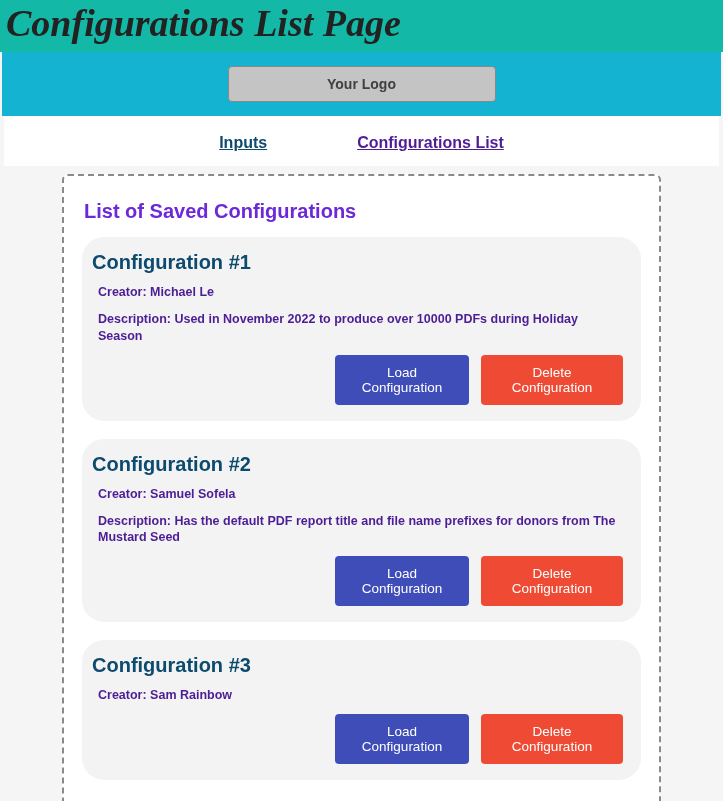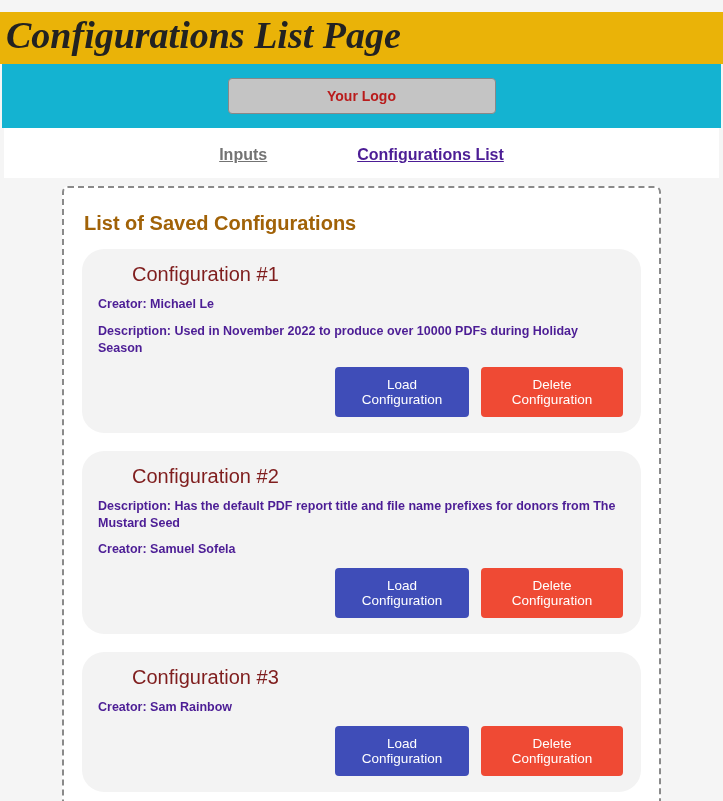--- a/index.html
+++ b/index.html
@@ -11,85 +11,83 @@
       overflow: hidden;
       position: relative;
     }
     .page-title {
       font-family: "Brush Script MT", "Segoe Script", cursive;
       font-style: italic;
       font-size: 38px;
       font-weight: 600;
       color: #222;
       padding: 4px 8px 10px 6px;
-      background: #eab308;
+      background: #14b8a6;
       line-height: 1;
-      margin-top: 12px;
     }
     .logo-bar {
       background: #14b3d1;
       padding: 14px 0;
       display: flex;
       justify-content: center;
       margin: 0 2px;
     }
     .logo-box {
       width: 268px;
       height: 36px;
       background: #c4c4c4;
       border: 1px solid #888;
       border-radius: 4px;
       display: flex;
       align-items: center;
       justify-content: center;
-      color: #b91c1c;
+      color: #404040;
       font-weight: 600;
       font-size: 14px;
     }
     .tabs {
       display: flex;
       justify-content: center;
       gap: 90px;
       padding: 18px 0 14px;
       background: #fff;
       margin: 0 4px;
     }
     .tab {
       font-size: 16px;
       font-weight: 700;
       text-decoration: underline;
       cursor: pointer;
-      color: #737373;
+      color: #0c4a6e;
     }
     .tab.active { color: #4c1d95; text-decoration: underline; }
     .dashed-box {
       margin: 8px 62px 0 62px;
       border: 2px dashed #8a8a8a;
       border-radius: 6px;
       padding: 20px 18px 20px 18px;
       background: #fff;
     }
     .list-heading {
       font-size: 20px;
       font-weight: 700;
-      color: #a16207;
+      color: #6d28d9;
       margin: 4px 0 14px 2px;
     }
     .card {
       background: #f3f3f3;
       border-radius: 22px;
       padding: 14px 18px 16px 10px;
       margin-bottom: 18px;
     }
     .card-title {
       font-size: 20px;
-      font-weight: 400;
-      color: #7f1d1d;
+      font-weight: 700;
+      color: #0c4a6e;
       margin-bottom: 10px;
-      margin-left: 40px;
     }
     .card-line {
       font-size: 12.5px;
       font-weight: 700;
       color: #4c1d95;
       margin: 0 0 10px 6px;
       line-height: 1.35;
     }
     .btn-row {
       display: flex;
@@ -131,22 +129,22 @@
     <div class="card-line">Creator: Michael Le</div>
     <div class="card-line">Description: Used in November 2022 to produce over 10000 PDFs during Holiday Season</div>
     <div class="btn-row">
       <button class="btn btn-load">Load Configuration</button>
       <button class="btn btn-delete">Delete Configuration</button>
     </div>
   </div>
 
   <div class="card">
     <div class="card-title">Configuration #2</div>
+    <div class="card-line">Creator: Samuel Sofela</div>
     <div class="card-line">Description: Has the default PDF report title and  file name prefixes for donors from The Mustard Seed</div>
-    <div class="card-line">Creator: Samuel Sofela</div>
     <div class="btn-row">
       <button class="btn btn-load">Load Configuration</button>
       <button class="btn btn-delete">Delete Configuration</button>
     </div>
   </div>
 
   <div class="card">
     <div class="card-title">Configuration #3</div>
     <div class="card-line">Creator: Sam Rainbow</div>
     <div class="btn-row">

